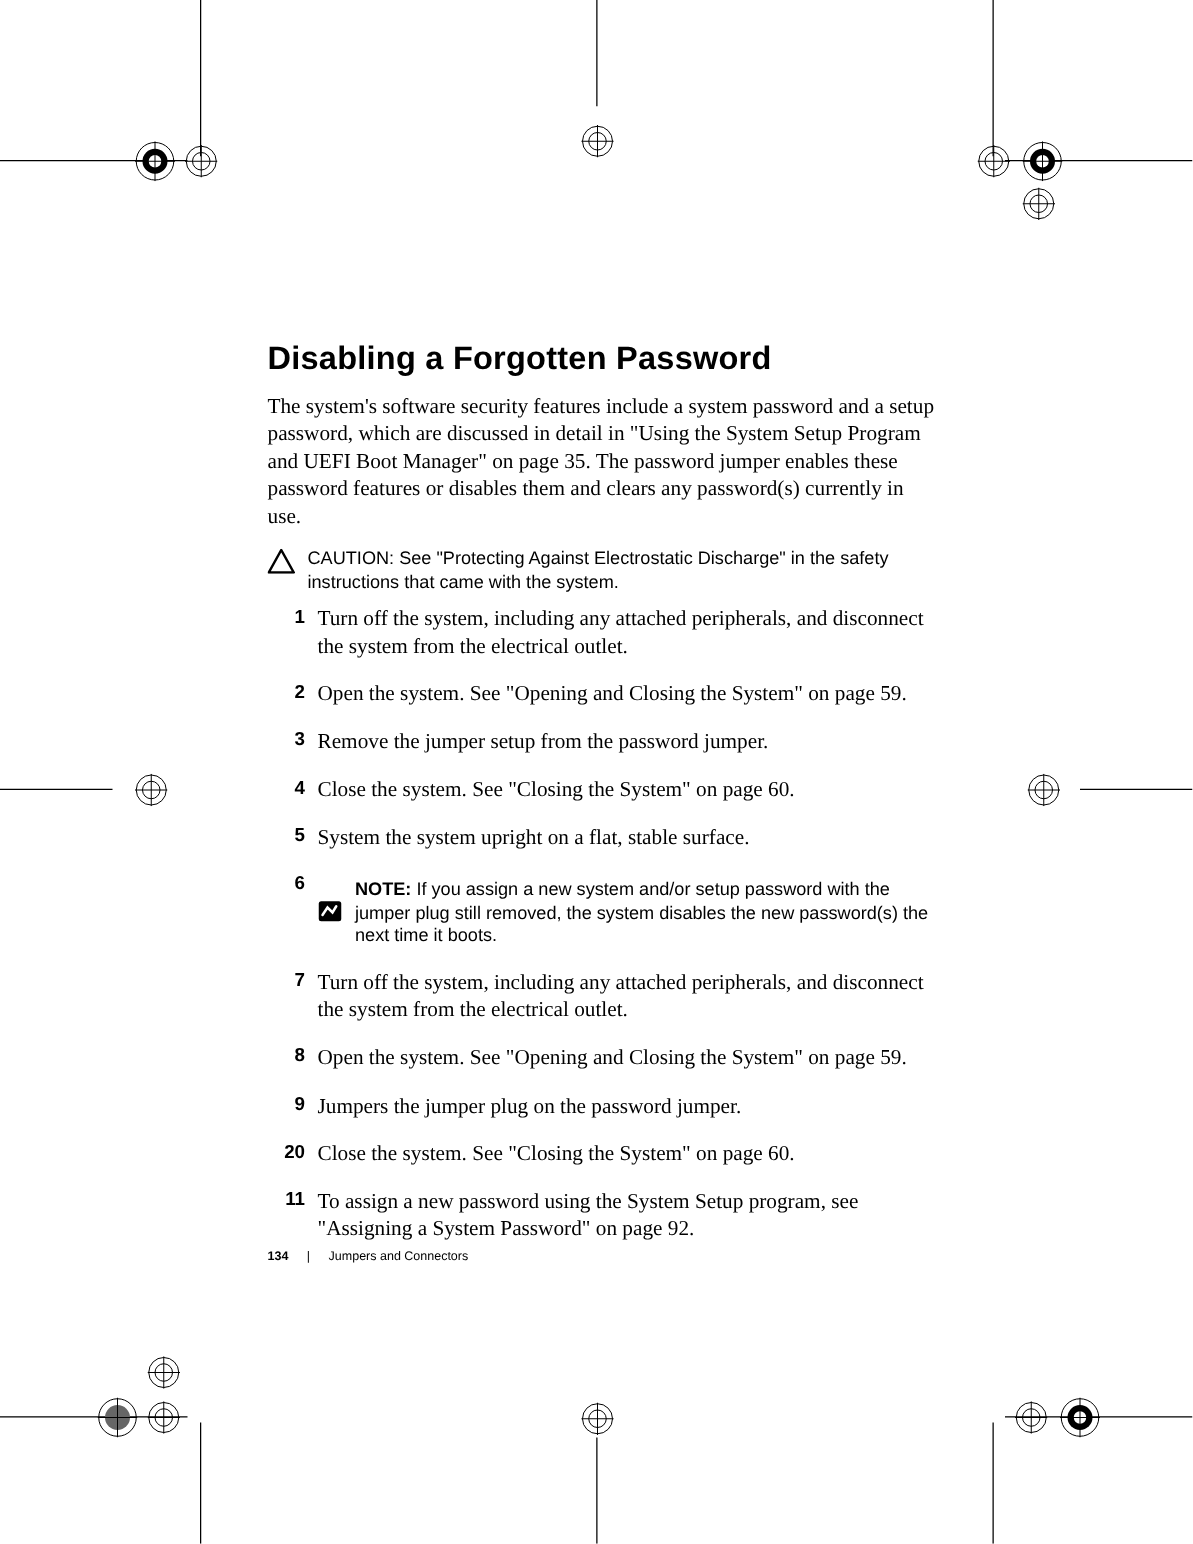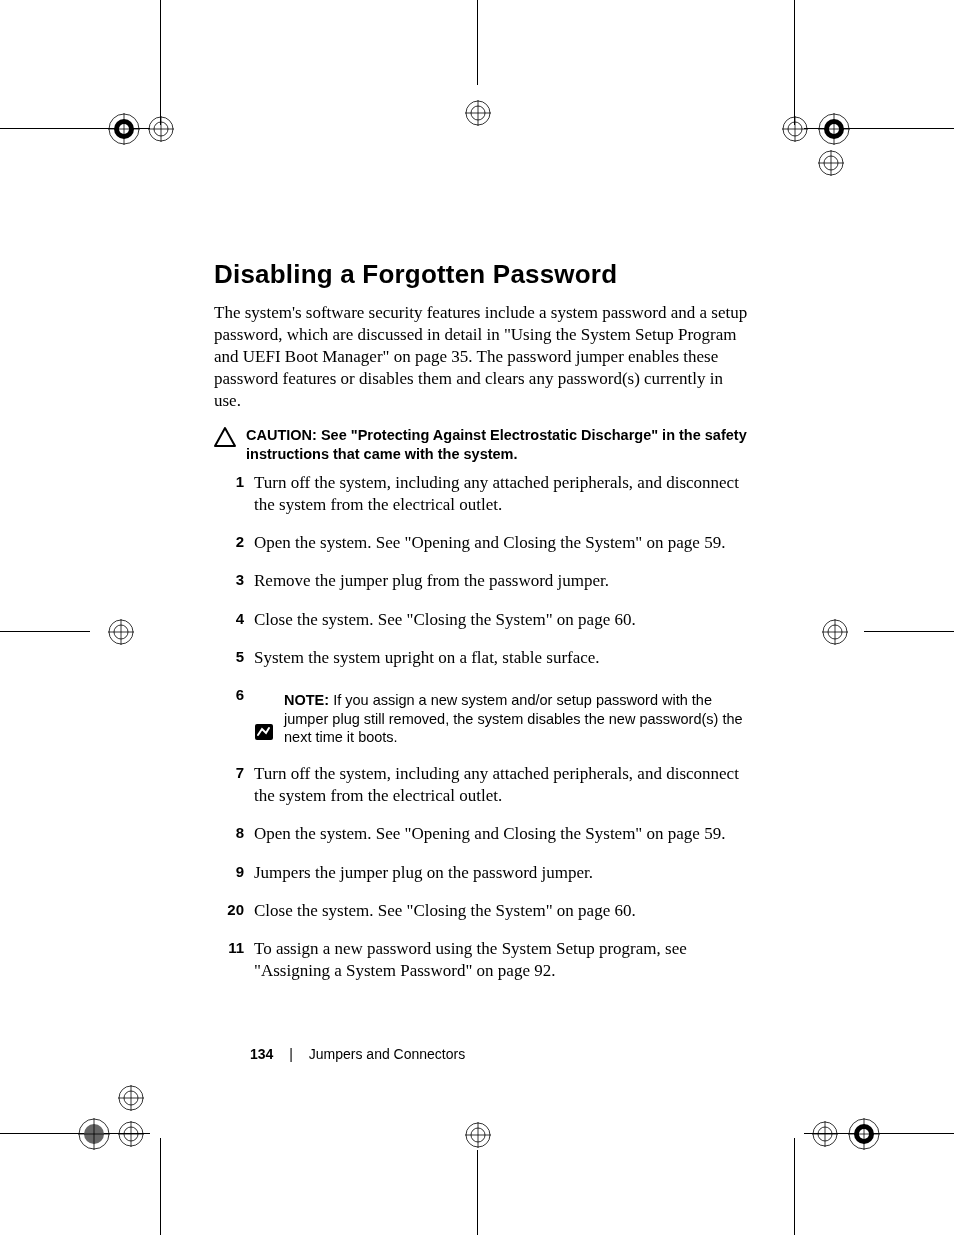--- a/index.html
+++ b/index.html
@@ -22,21 +22,21 @@
   .content {
     position: absolute;
     left: 214px;
     top: 255px;
     width: 540px;
   }
   h1.heading {
     font-family: Arial, Helvetica, sans-serif;
     font-weight: bold;
     font-size: 26px;
-    margin: 4px 0 12px 0;
+    margin: 16px 0 12px 0;
     letter-spacing: 0.2px;
   }
   p.intro {
     font-size: 17px;
     line-height: 1.3;
     margin: 0 0 14px 0;
   }
   .callout {
     display: flex;
     align-items: flex-start;
@@ -46,21 +46,21 @@
     flex: 0 0 auto;
     margin-right: 10px;
     margin-top: 1px;
   }
   .callout .txt {
     font-family: Arial, Helvetica, sans-serif;
     font-size: 14.5px;
     line-height: 1.3;
   }
   .callout .txt b {
-    font-weight: bold;
+    font-weight: normal;
   }
   ol.steps {
     list-style: none;
     margin: 0;
     padding: 0;
   }
   ol.steps > li {
     display: flex;
     align-items: flex-start;
     margin-bottom: 8px;
@@ -78,44 +78,43 @@
   ol.steps .body {
     font-size: 17px;
     line-height: 1.3;
     flex: 1;
   }
   ol.steps .body p {
     margin: 0 0 8px 0;
   }
   .note {
     display: flex;
-    align-items: flex-end;
+    align-items: center;
     margin: 6px 0 8px 0;
   }
   .note .pen {
     flex: 0 0 auto;
     margin-right: 10px;
     margin-top: 2px;
   }
   .note .ntxt {
     font-family: Arial, Helvetica, sans-serif;
     font-size: 14.5px;
     line-height: 1.3;
   }
   .note .ntxt b {
     font-weight: bold;
   }
   .footer {
     position: absolute;
     left: 214px;
-    top: 1046px;
+    top: 1000px;
     width: 540px;
     font-family: Arial, Helvetica, sans-serif;
-    font-size: 14px;
-    margin-left: 36px;
+    font-size: 10px;
   }
   .footer .pg {
     font-weight: bold;
   }
   .footer .sep {
     margin: 0 12px;
     color: #000;
   }
 
   
@@ -294,21 +293,21 @@
       </li>
       <li>
         <span class="num">2</span>
         <div class="body">
             <p>Open the system. See "Opening and Closing the System" on page 59.</p>
           </div>
       </li>
       <li>
         <span class="num">3</span>
         <div class="body">
-          <p>Remove the jumper plug from the password jumper.</p>
+          <p>Remove the jumper setup from the password jumper.</p>
         </div>
       </li>
       <li>
         <span class="num">4</span>
         <div class="body">
             <p>Close the system. See "Closing the System" on page 60.</p>
           </div>
       </li>
       <li>
         <span class="num">5</span>

